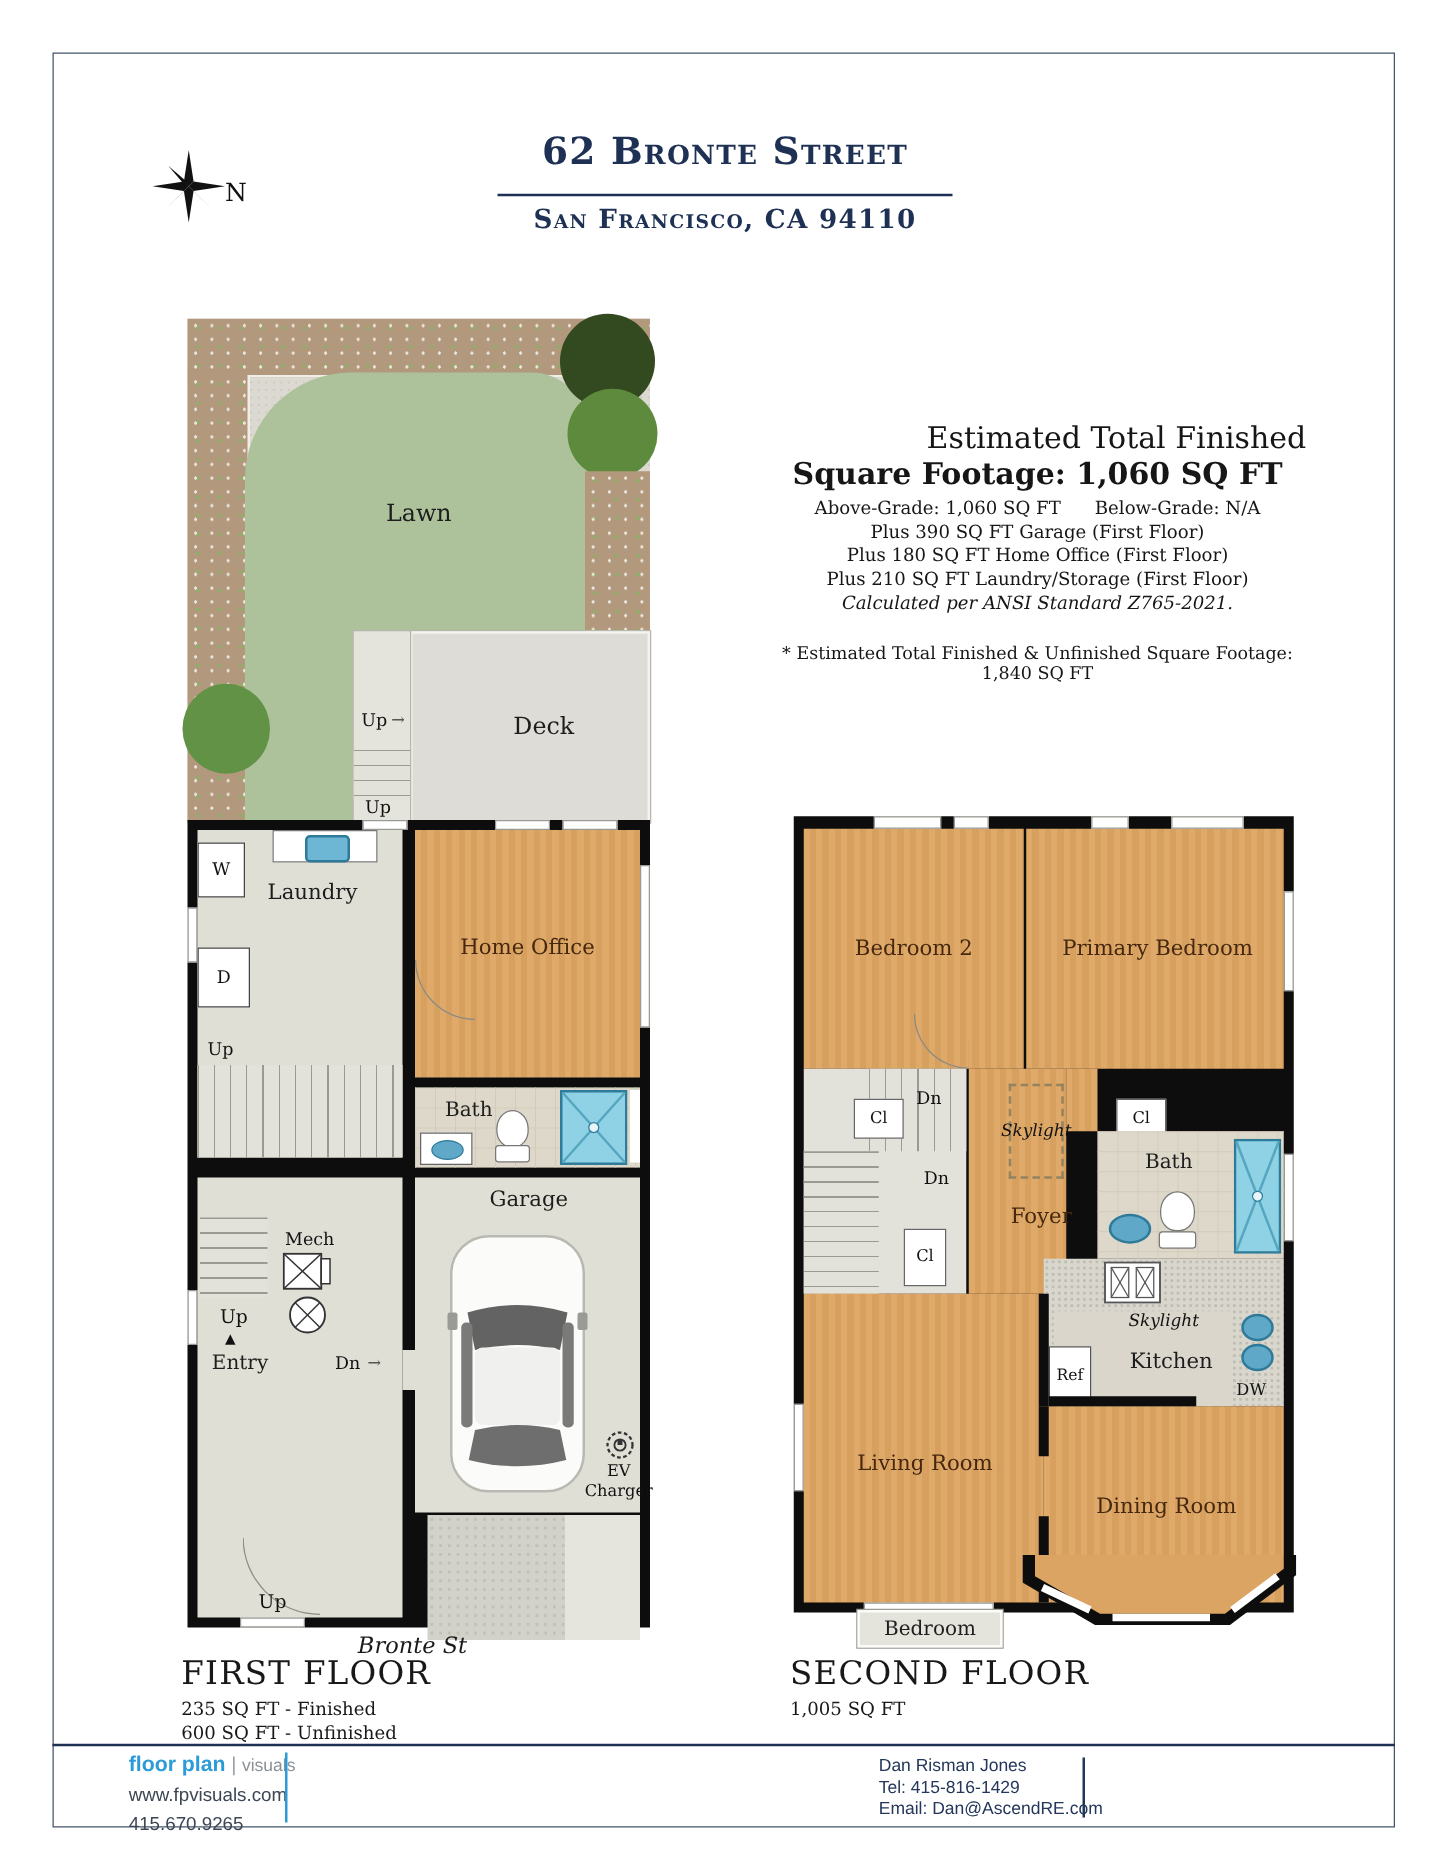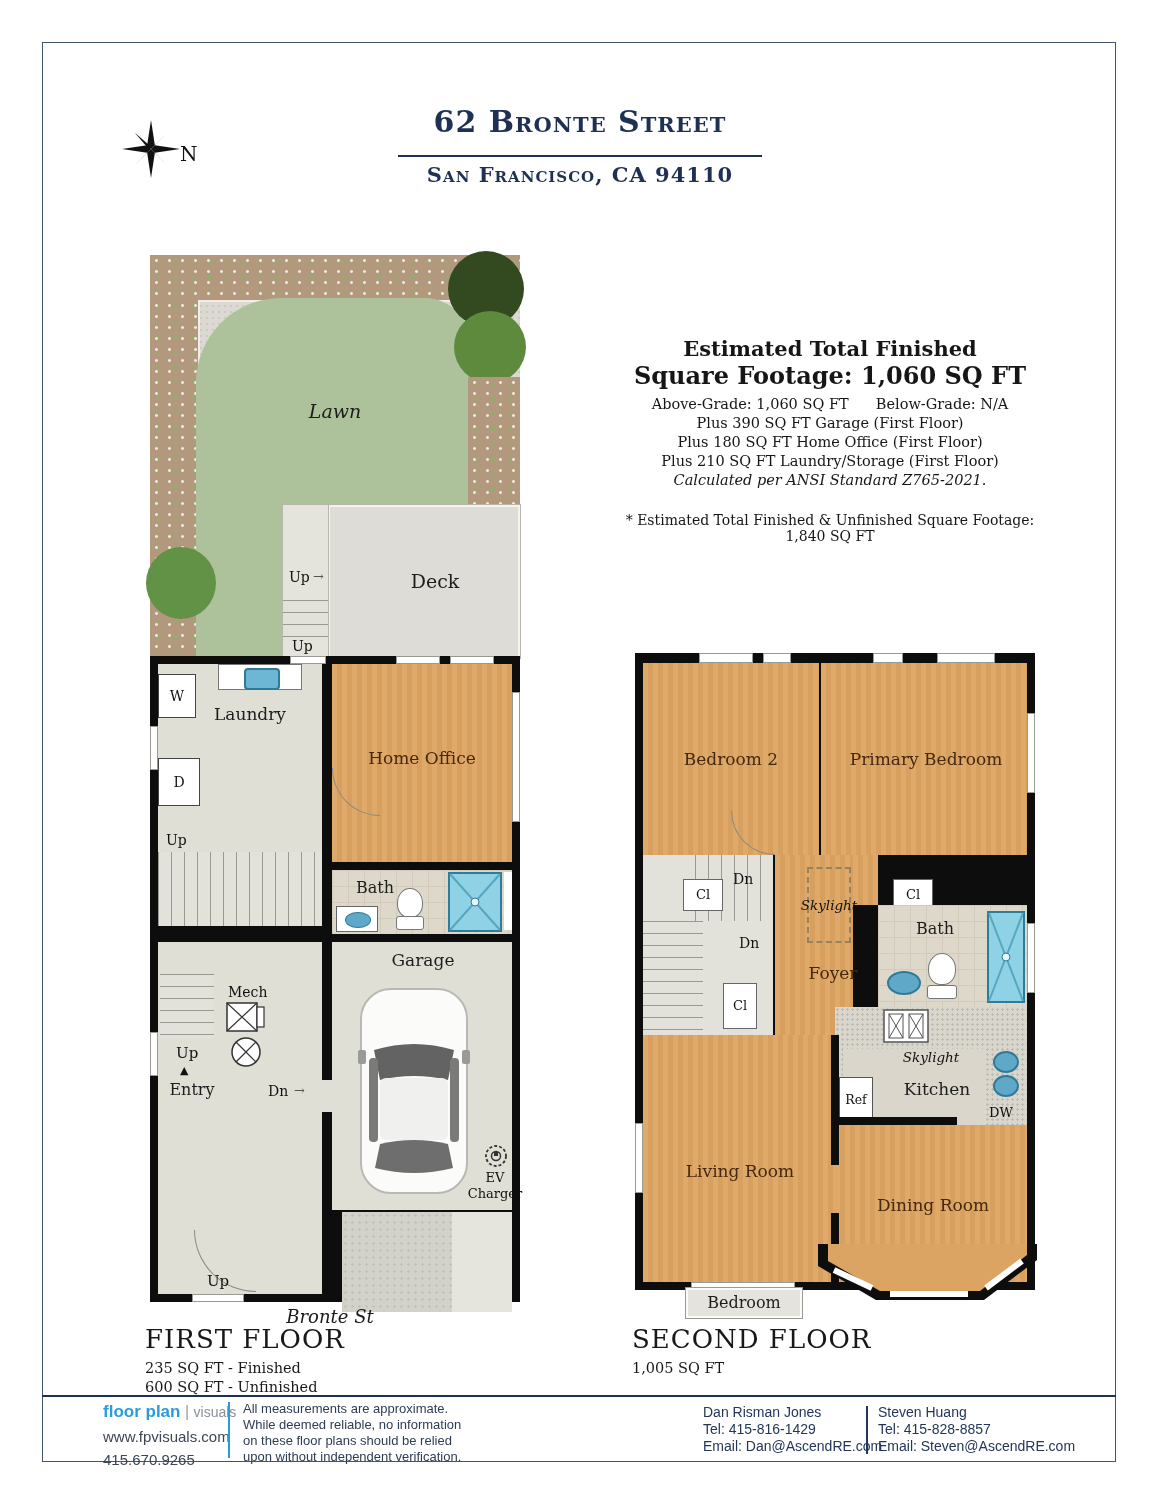--- a/index.html
+++ b/index.html
@@ -48,21 +48,21 @@
     </svg>
   </div>
   <div class="abs navy" style="left:180px;top:142px;font-size:20px;color:#111;">N</div>
 
   <div class="abs navy center" style="left:300px;top:104px;width:560px;font-size:30px;font-weight:600;font-variant:small-caps;letter-spacing:1px;">62 Bronte Street</div>
   <div class="abs" style="left:398px;top:155px;width:364px;height:2px;background:#1e3154;"></div>
   <div class="abs navy center" style="left:300px;top:162px;width:560px;font-size:21px;font-weight:600;font-variant:small-caps;letter-spacing:1px;">San Francisco, CA 94110</div>
 
 
   <div class="abs center" style="left:615px;top:336px;width:430px;color:#161616;">
-    <div style="font-size:21px;font-weight:700;">Estimated Total Finished</div>
+    <div style="font-size:24px;font-weight:400;text-align:right;">Estimated Total Finished</div>
     <div style="font-size:24px;font-weight:700;">Square Footage: 1,060 SQ FT</div>
     <div style="margin-top:6px;font-size:14.5px;">
       <span>Above-Grade: 1,060 SQ FT</span>
       <span style="display:inline-block;width:18px;"></span>
       <span>Below-Grade: N/A</span>
     </div>
     <div style="font-size:14.5px;margin-top:3px;">Plus 390 SQ FT Garage (First Floor)</div>
     <div style="font-size:14.5px;margin-top:3px;">Plus 180 SQ FT Home Office (First Floor)</div>
     <div style="font-size:14.5px;margin-top:3px;">Plus 210 SQ FT Laundry/Storage (First Floor)</div>
     <div style="font-size:14.5px;font-style:italic;margin-top:3px;">Calculated per ANSI Standard Z765-2021.</div>
@@ -70,21 +70,21 @@
   </div>
 
   <div class="abs gravel" style="left:150px;top:255px;width:370px;height:403px;">
     <div class="abs soil" style="left:0;top:0;width:370px;height:45px;border-bottom:2px solid #efede6;"></div>
     <div class="abs soil" style="left:0;top:45px;width:48px;height:358px;border-right:2px solid #efede6;"></div>
     <div class="abs lawn" style="left:46px;top:43px;width:274px;height:360px;border-radius:85px 45px 25px 0;"></div>
     <div class="abs bush" style="left:298px;top:-4px;width:76px;height:76px;background:#33491f;"></div>
     <div class="abs bush" style="left:304px;top:56px;width:72px;height:72px;background:#5d8a3c;"></div>
     <div class="abs soil" style="left:318px;top:122px;width:52px;height:132px;"></div>
     <div class="abs bush" style="left:-4px;top:292px;width:70px;height:72px;background:#629245;"></div>
-    <div class="abs room-label glabel" style="left:130px;top:145px;width:110px;font-size:19px;font-style:italic;">Lawn</div>
+    <div class="abs room-label glabel" style="left:130px;top:145px;width:110px;font-size:19px;">Lawn</div>
 
     <div class="abs" style="left:178px;top:250px;width:192px;height:153px;background:#dddcd6;border:2px solid #f4f3ee;box-sizing:border-box;box-shadow:0 0 0 1px #b7b5ac;"></div>
     <div class="abs room-label glabel" style="left:230px;top:315px;width:110px;font-size:19px;">Deck</div>
 
     <div class="abs" style="left:133px;top:250px;width:45px;height:153px;background:#e4e3dc;box-shadow:0 0 0 1px #b7b5ac;">
       <div class="abs small-label" style="left:6px;top:64px;font-size:14px;">Up</div>
       <div class="abs small-label" style="left:30px;top:64px;font-size:13px;color:#555;">→</div>
       <div class="abs stairs-h" style="left:0;top:95px;width:45px;height:40px;"></div>
       <div class="abs small-label" style="left:9px;top:133px;font-size:14px;">Up</div>
     </div>
@@ -322,31 +322,20 @@
   <div class="abs sans" style="left:103px;top:1402px;width:125px;">
     <div style="white-space:nowrap;">
       <span style="font-size:17px;font-weight:700;color:#2b9cd8;">floor plan</span>
       <span style="color:#9aa0a6;">|</span>
       <span style="font-size:14px;color:#8a9097;">visuals</span>
     </div>
     <div style="font-size:15px;color:#3c4654;margin-top:6px;">www.fpvisuals.com</div>
     <div style="font-size:15px;color:#3c4654;margin-top:6px;">415.670.9265</div>
   </div>
   <div class="abs" style="left:228px;top:1402px;width:2px;height:56px;background:#2b9cd8;"></div>
-  <div class="abs sans" style="left:243px;top:1401px;width:230px;font-size:13px;line-height:16px;color:#2e3d52;">
-    <div>All measurements are approximate.</div>
-    <div>While deemed reliable, no information</div>
-    <div>on these floor plans should be relied</div>
-    <div>upon without independent verification.</div>
-  </div>
   <div class="abs sans" style="left:703px;top:1404px;font-size:14px;line-height:17px;color:#24365a;">
     <div>Dan Risman Jones</div>
     <div>Tel: 415-816-1429</div>
     <div>Email: Dan@AscendRE.com</div>
   </div>
   <div class="abs" style="left:866px;top:1406px;width:2px;height:48px;background:#24365a;"></div>
-  <div class="abs sans" style="left:878px;top:1404px;font-size:14px;line-height:17px;color:#24365a;">
-    <div>Steven Huang</div>
-    <div>Tel: 415-828-8857</div>
-    <div>Email: Steven@AscendRE.com</div>
-  </div>
 
 </div>
 
 </body></html>

